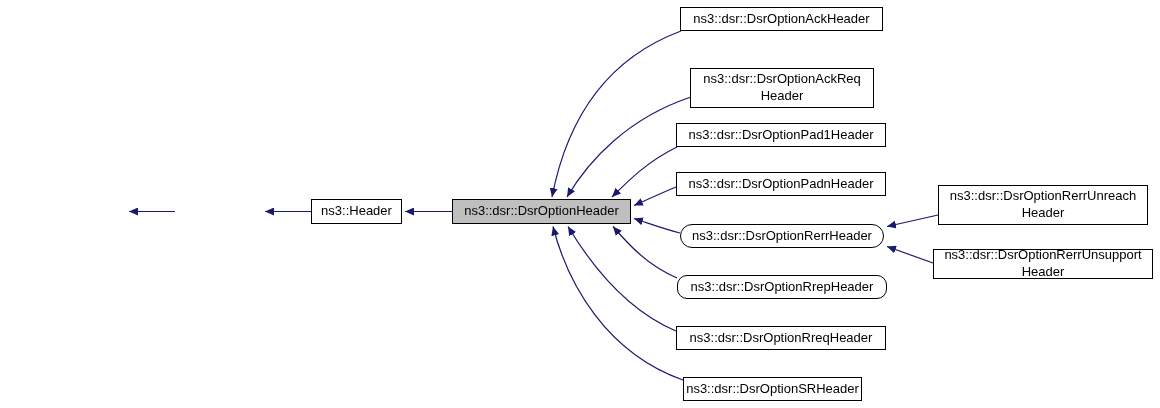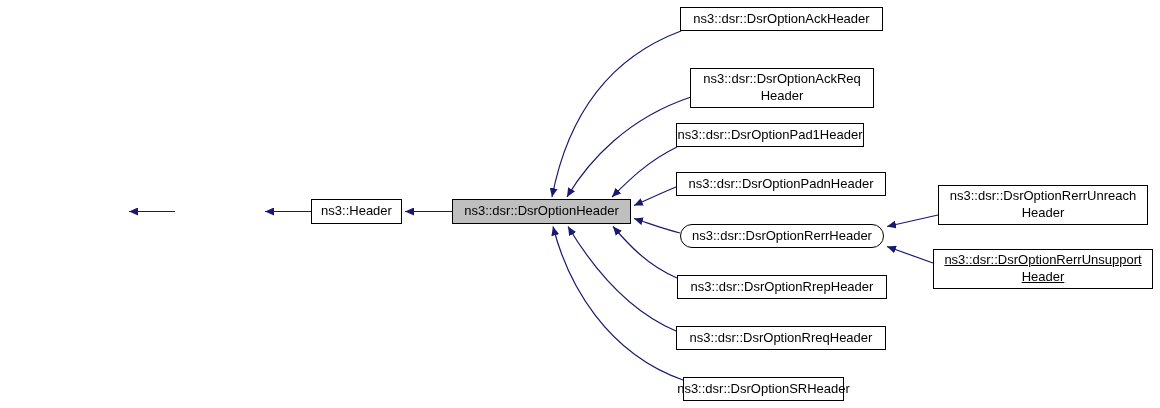--- a/index.html
+++ b/index.html
@@ -26,28 +26,28 @@
     cursor:pointer;
   }
   .node.highlight{background:var(--hl);cursor:default;}
   
   .n0{left:7px;  top:199px;width:119px;height:25px;}
   .n1{left:175px;top:199px;width:87px; height:25px;}
   .n2{left:311px;top:199px;width:91px; height:25px;}
   .n3{left:452px;top:199px;width:179px;height:25px;}
   .n4{left:680px;top:7px;  width:203px;height:24px;}
   .n5{left:690px;top:68px; width:184px;height:40px;}
-  .n6{left:676px;top:123px;width:188px;height:24px;}
+  .n6{left:676px;top:123px;width:210px;height:24px;}
   .n7{left:676px;top:172px;width:210px;height:24px;}
   .n8{left:680px;top:224px;width:204px;height:24px;border-radius:12px;}
-  .n9{left:677px;top:275px;width:210px;height:24px;}
+  .n9{left:677px;top:275px;width:210px;height:24px;border-radius:10px;}
   .n10{left:676px;top:326px;width:210px;height:24px;}
-  .n11{left:683px;top:377px;width:161px;height:24px;}
+  .n11{left:683px;top:377px;width:179px;height:24px;}
   .n12{left:938px;top:185px;width:210px;height:40px;}
-  .n13{left:933px;top:249px;width:220px;height:40px;text-decoration:underline;}
+  .n13{left:933px;top:249px;width:220px;height:30px;}
 </style>
 </head>
 <body>
 
 <div class="canvas">
 
   <svg class="edges" viewBox="0 0 1160 408" xmlns="http://www.w3.org/2000/svg">
     <defs>
       <marker id="ah" markerWidth="10" markerHeight="8" refX="9" refY="4" orient="auto" markerUnits="userSpaceOnUse">
         <path d="M0,0 L9,4 L0,8 Z"></path>

